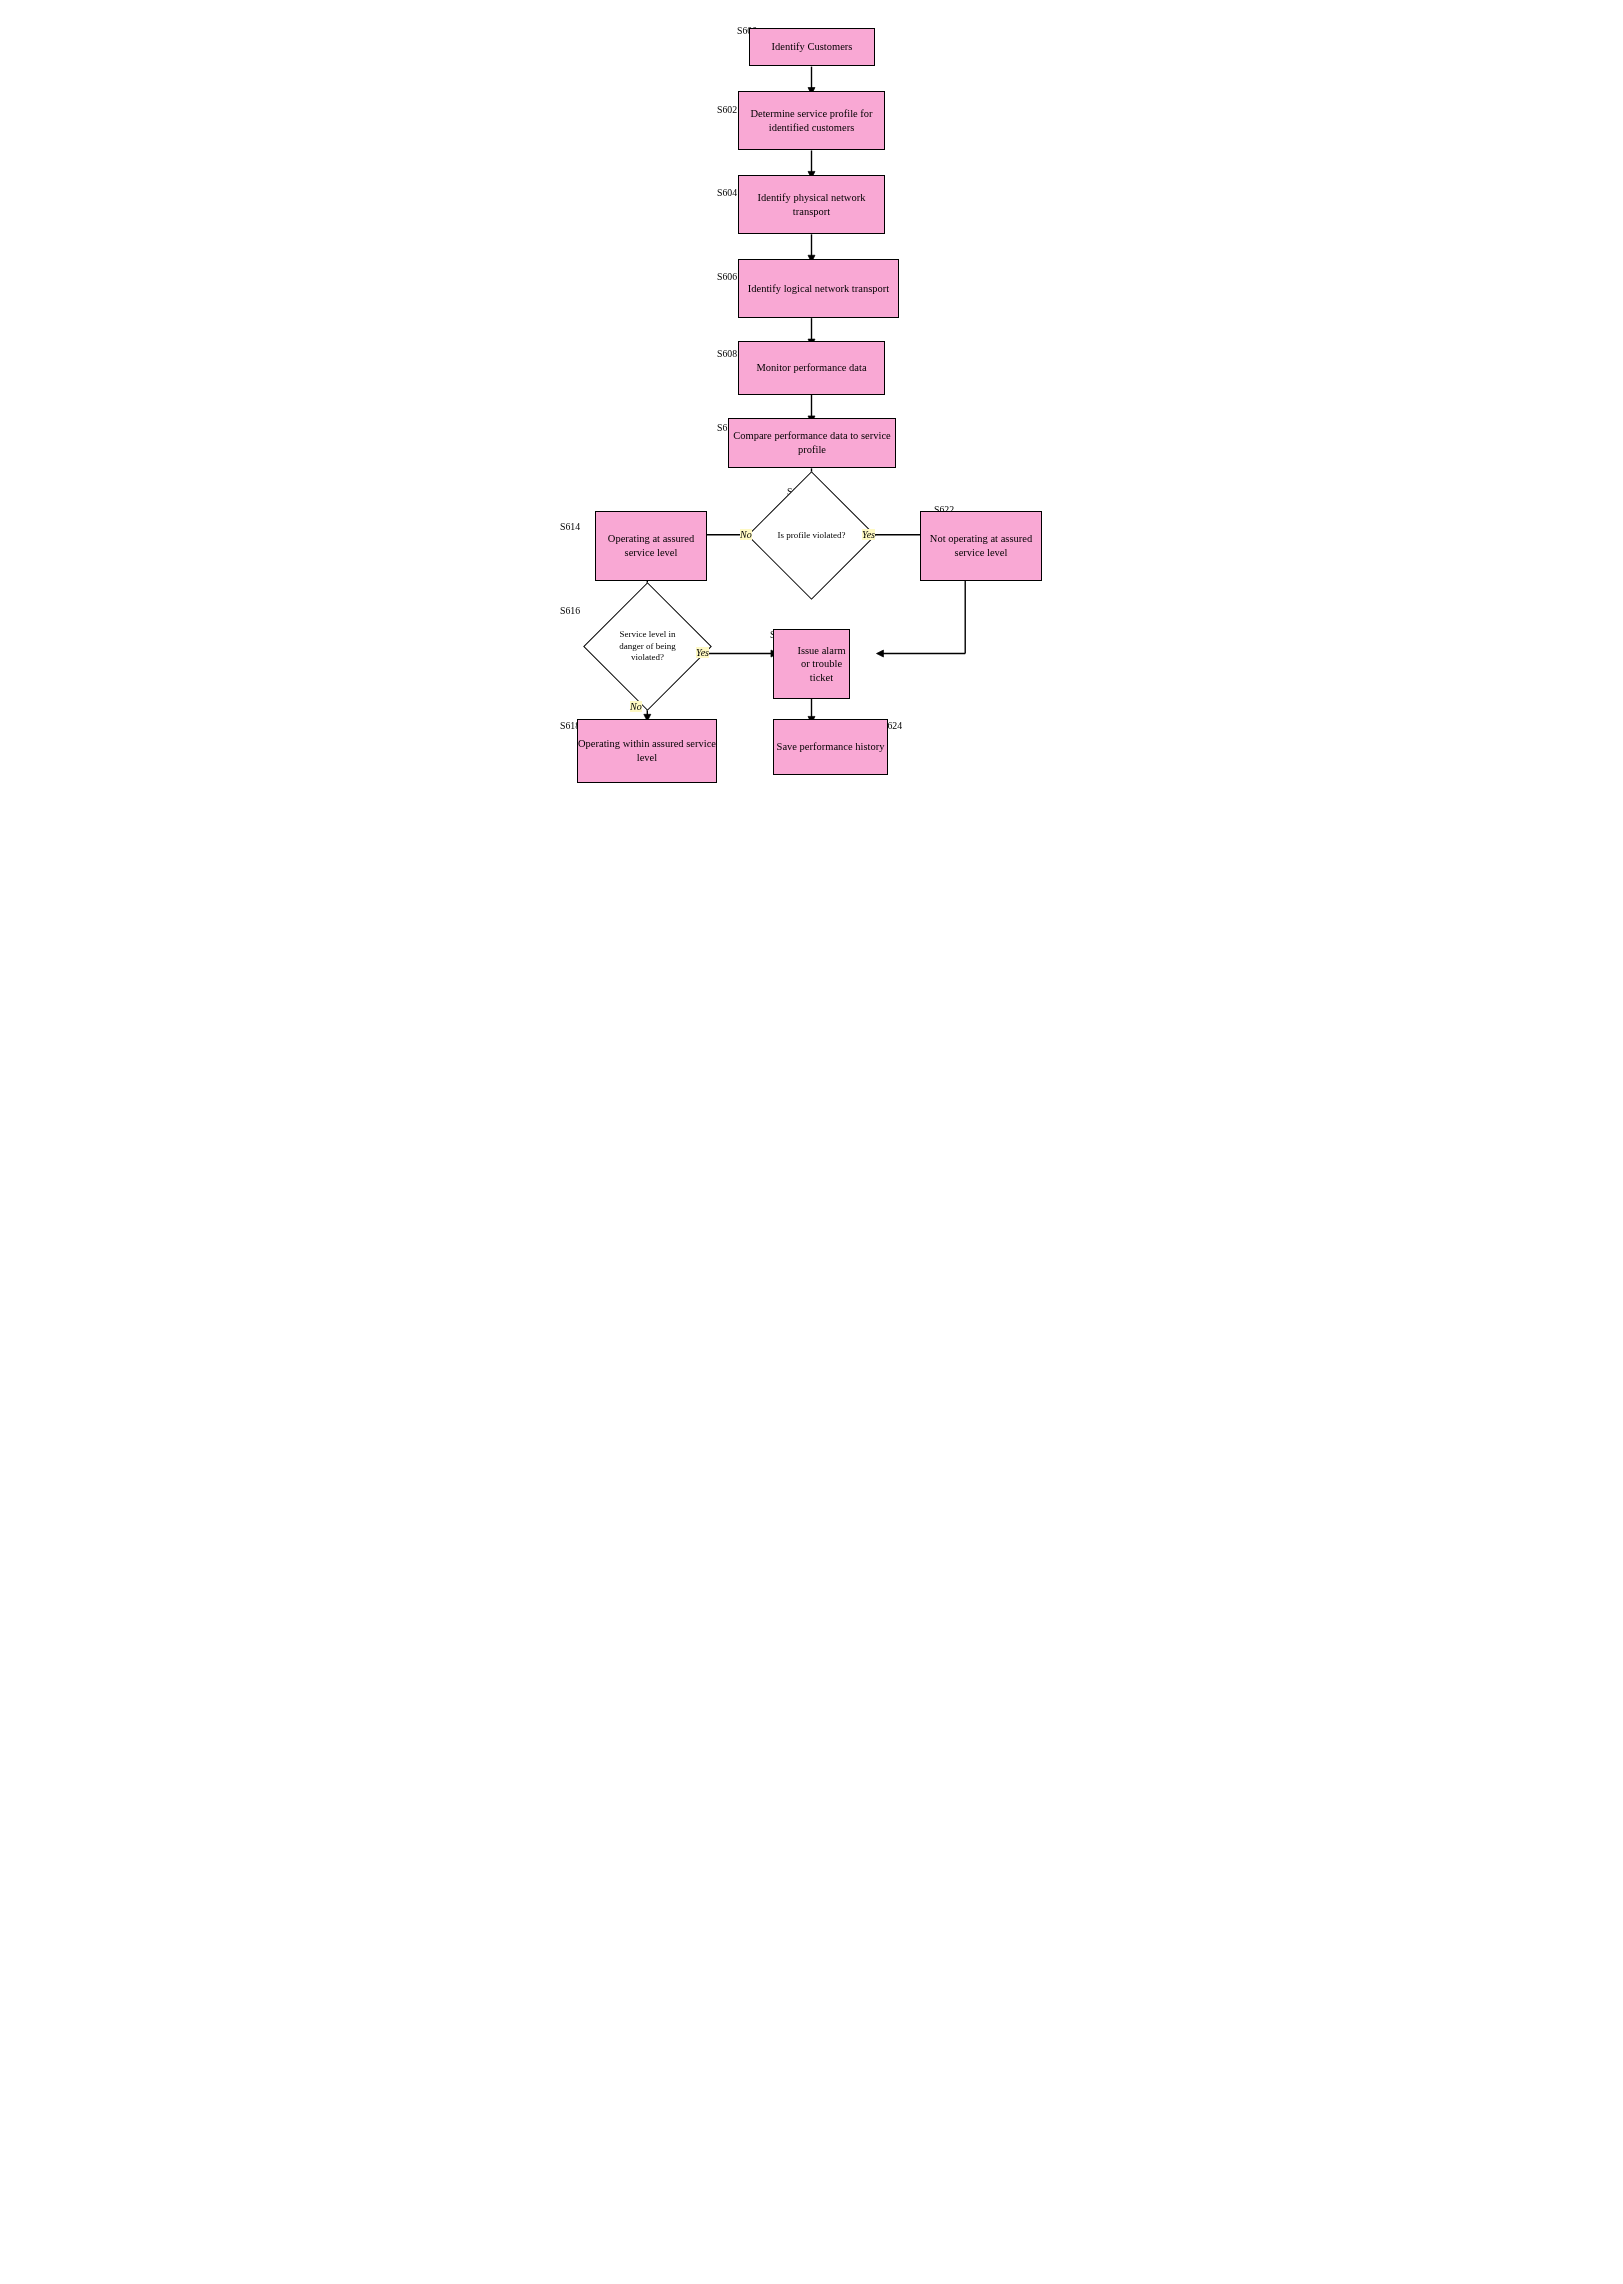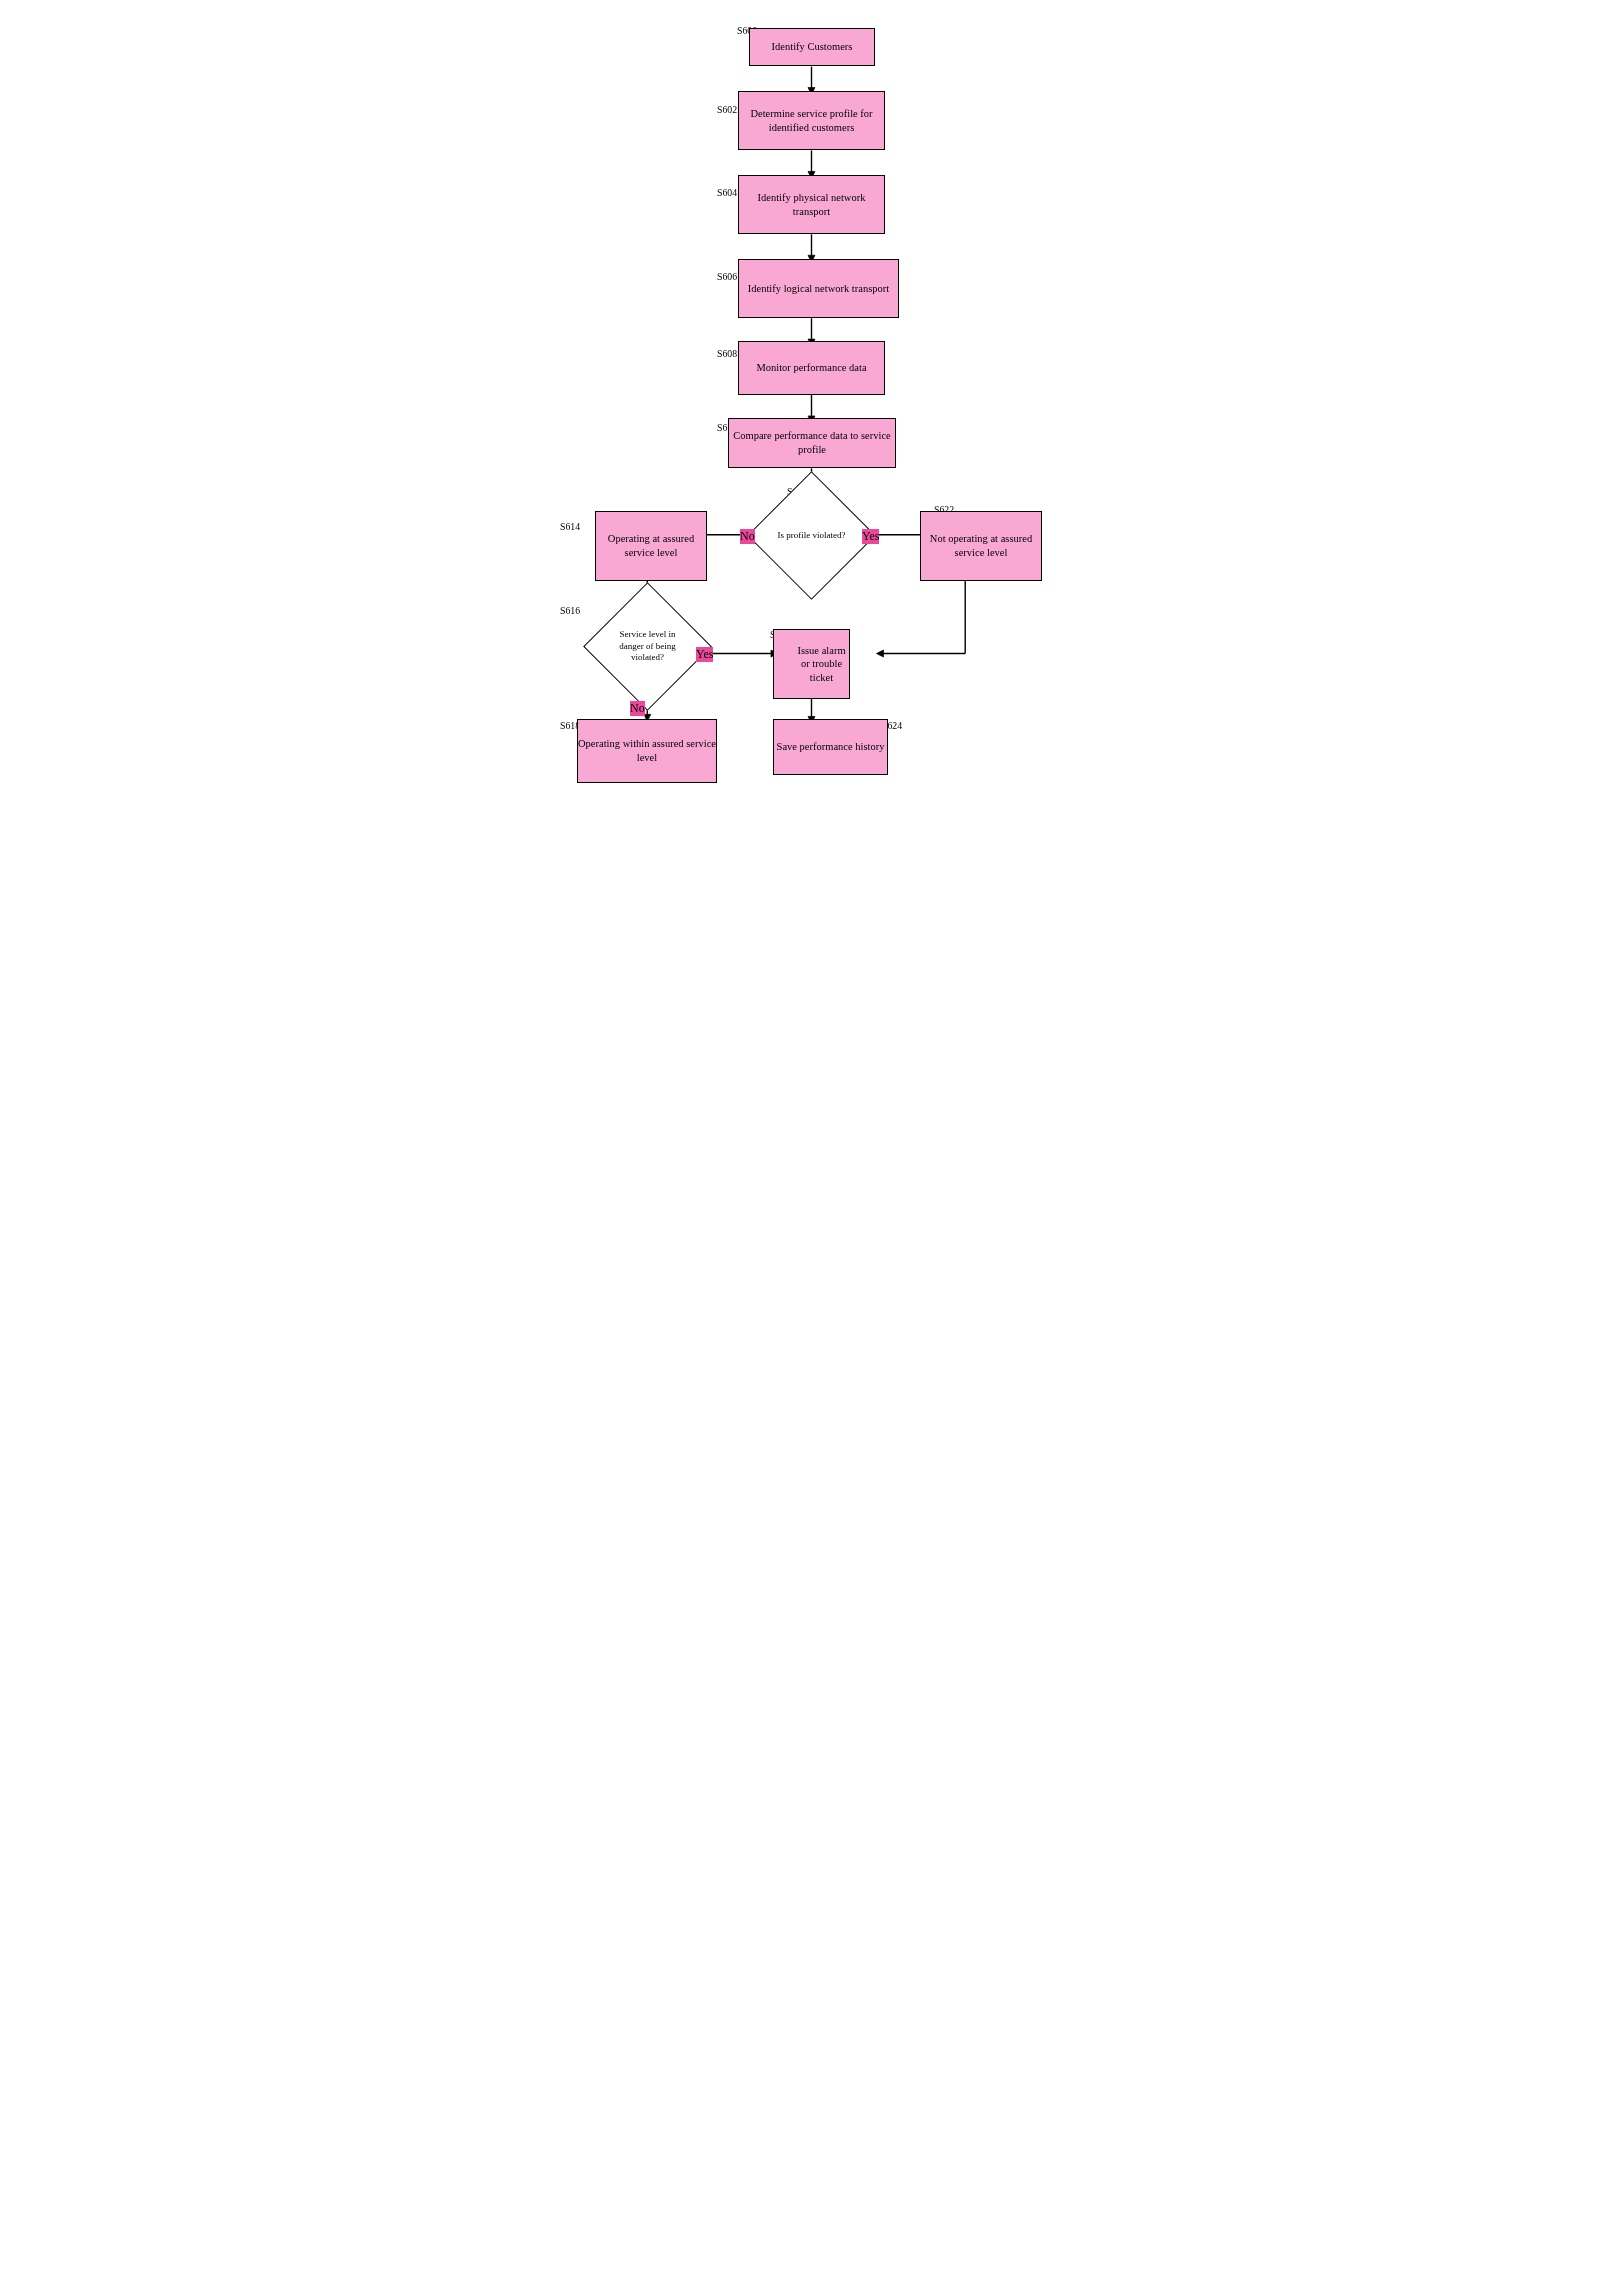--- a/index.html
+++ b/index.html
@@ -76,22 +76,23 @@
       fill: none;
     }
     .arrows-svg polygon {
       fill: #000;
       stroke: #000;
       stroke-width: 1;
     }
     
     .arrow-label {
       position: absolute;
-      font-size: 12px;
-      background: #ec4899;
+      font-size: 10px;
+      background: #fef9c3;
+      font-style: italic;
     }
   </style>
 </head>
 <body>
 
 <div class="diagram-container">
   <svg class="arrows-svg" viewBox="0 0 780 1090">
 
     <line x1="390" y1="75" x2="390" y2="108"></line>
     <polygon points="385,105 390,115 395,105"></polygon>

